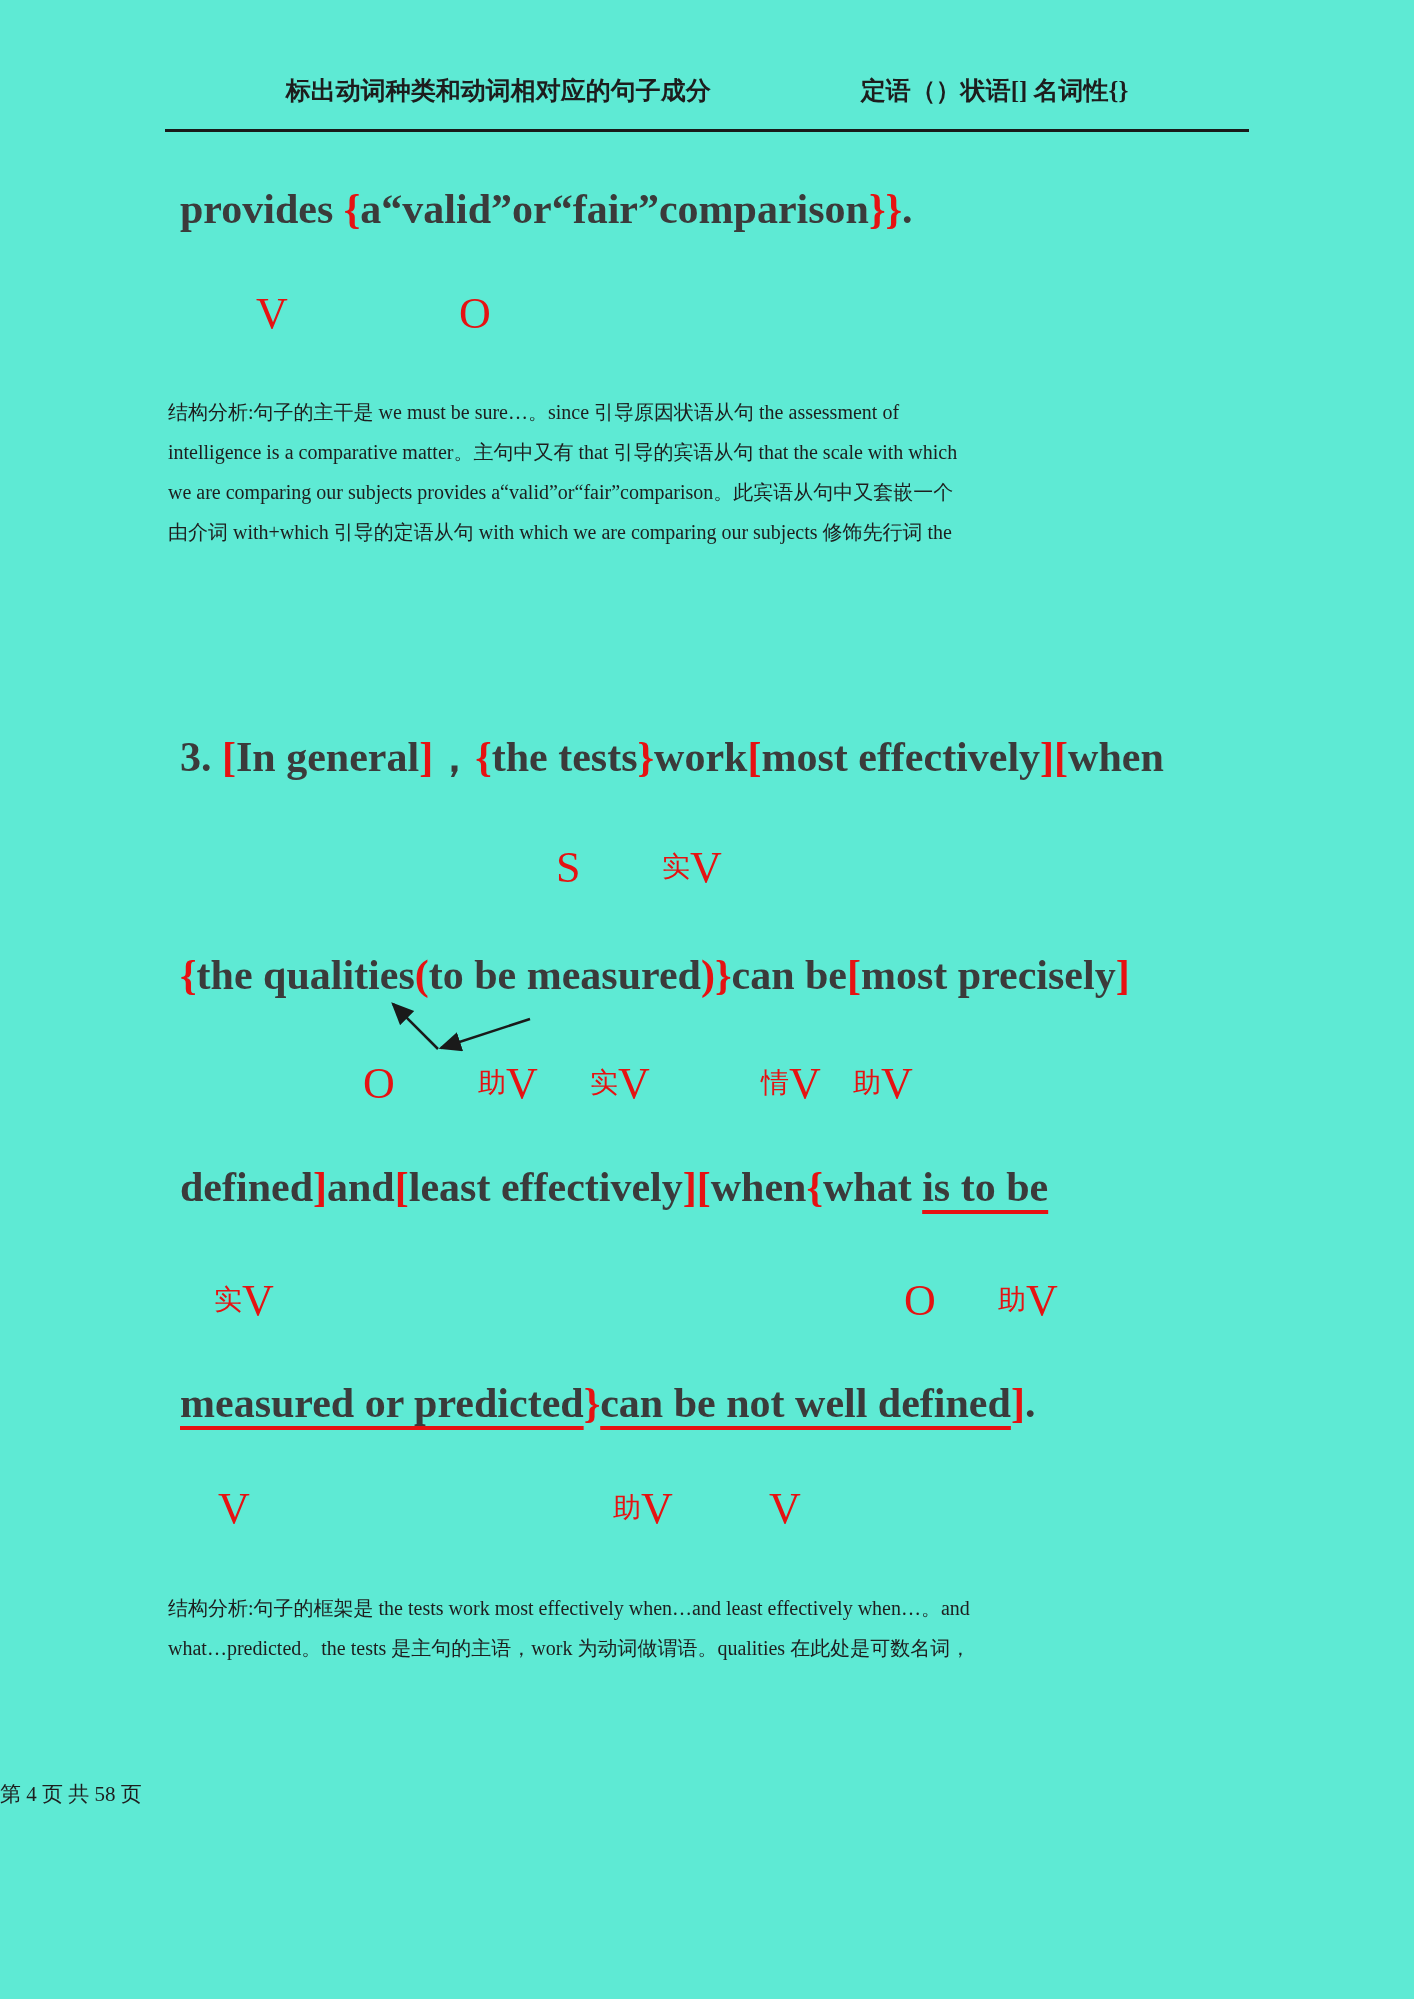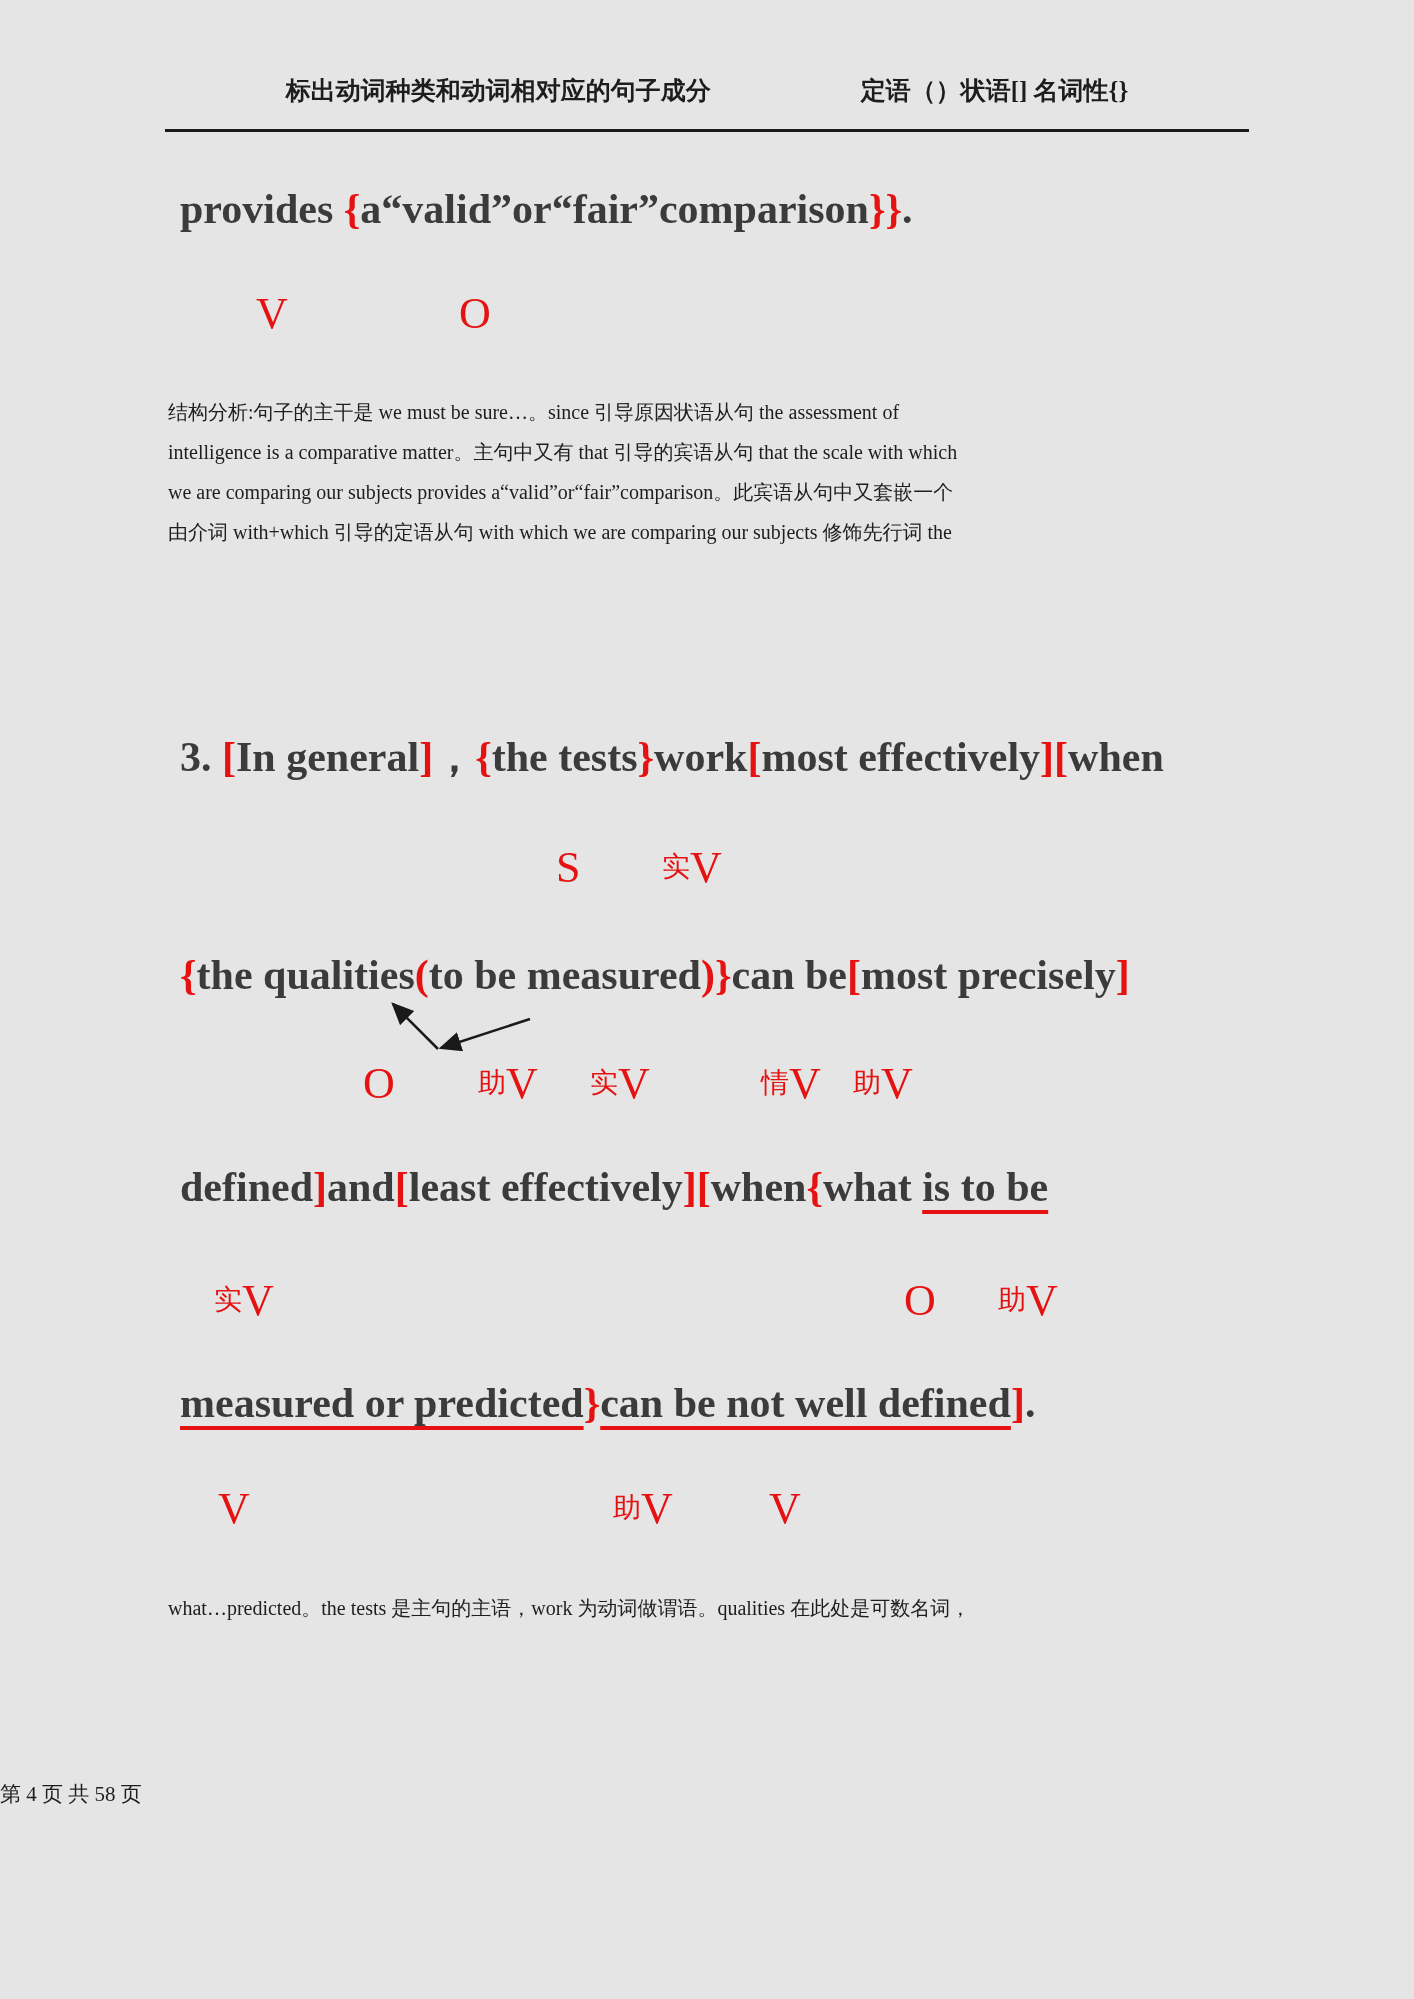--- a/index.html
+++ b/index.html
@@ -1,19 +1,19 @@
 <!DOCTYPE html>
 <html><head>
 <meta charset="utf-8">
 <style>
   html,body{margin:0;padding:0;background:#ffffff;}
   .page{
     position:relative;
     width:1414px;height:1999px;
-    background:#e5e5e5;
+    background:#5eead4;
     font-family:"Liberation Serif","DejaVu Serif",serif;
     overflow:hidden;
   }
   
   .header{
     position:absolute;top:74px;left:165px;width:1084px;
     display:flex;justify-content:center;gap:150px;
     font-size:25px;font-weight:bold;color:#1d1d1d;
     white-space:pre;
   }
@@ -106,18 +106,19 @@
   <span class="lab" style="left:904px;top:1275px"><span class="lab-cn"></span><span class="lab-v">O</span></span>
   <span class="lab" style="left:998px;top:1275px"><span class="lab-cn">助</span><span class="lab-v">V</span></span>
 
   <div class="bigline" style="top:1378px"><span class="ul">measured or predicted</span><span class="red">}</span><span class="ul">can be not well defined</span><span class="red">]</span><span>.</span></div>
 
   <span class="lab" style="left:218px;top:1483px"><span class="lab-cn"></span><span class="lab-v">V</span></span>
   <span class="lab" style="left:613px;top:1483px"><span class="lab-cn">助</span><span class="lab-v">V</span></span>
   <span class="lab" style="left:769px;top:1483px"><span class="lab-cn"></span><span class="lab-v">V</span></span>
 
   <div class="para" style="top:1588px">
+    <div class="pline">结构分析:句子的框架是 the tests work most effectively when…and least effectively when…。and</div>
     <div class="pline">what…predicted。the tests 是主句的主语，work 为动词做谓语。qualities 在此处是可数名词，</div>
   </div>
 
   <div class="footer">第 4 页 共 58 页</div>
 
 </div>
 
 </body></html>

